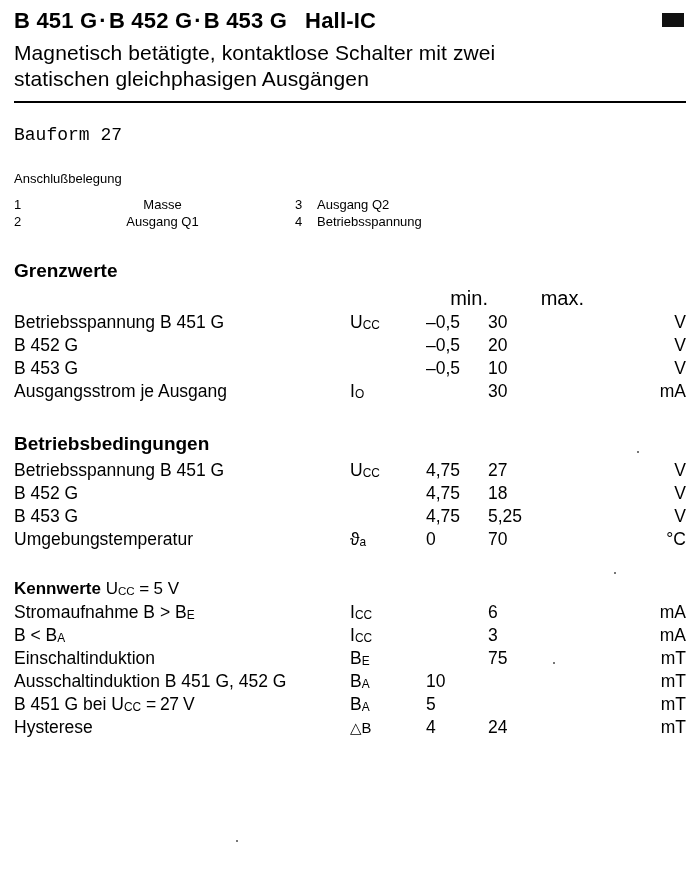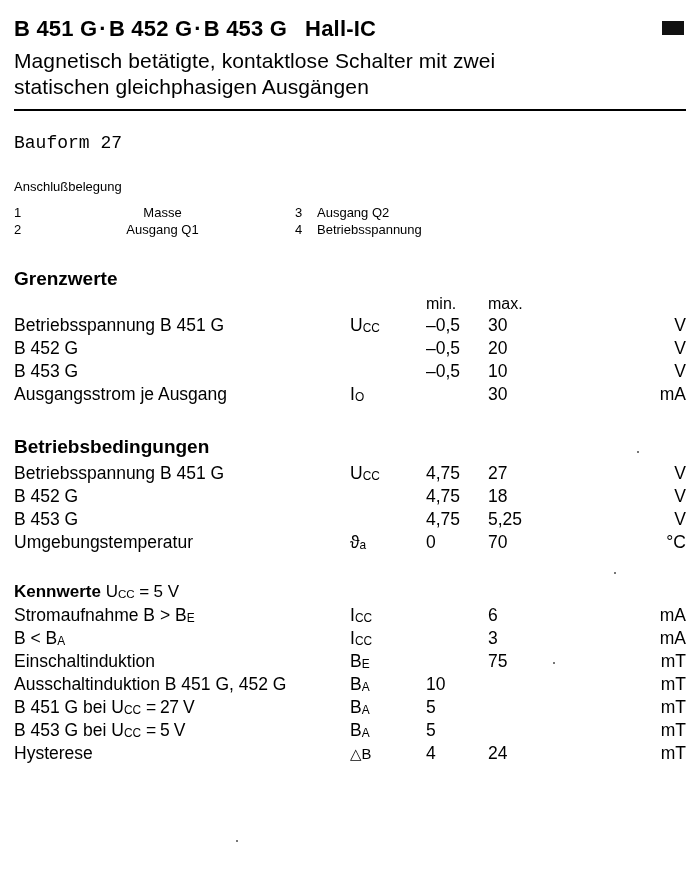--- a/index.html
+++ b/index.html
@@ -15,21 +15,21 @@
     overflow: hidden;
   }
   .page {
     position: relative;
     width: 700px;
     height: 892px;
     padding: 0;
     box-sizing: border-box;
   }
   .inner {
-    padding: 16px 14px 0 14px;
+    padding: 8px 14px 0 14px;
   }
 
   
   .title-row {
     display: flex;
     align-items: flex-start;
     justify-content: space-between;
   }
   .title-main {
     font-size: 22px;
@@ -116,21 +116,22 @@
     vertical-align: baseline;
     white-space: nowrap;
   }
   td.c-name   { width: 336px; }
   td.c-sym    { width: 76px; }
   td.c-min    { width: 62px; }
   td.c-max    { width: 96px; }
   td.c-unit   { text-align: right; padding-right: 10px; }
 
   .colhead {
-    font-size: 16px;
+    font-size: 20px;
+    text-align: right;
   }
   .colhead td { padding-bottom: 3px; }
 
   .indent-1 { padding-left: 108px; }
   .indent-2 { padding-left: 88px; }
 
   sub {
     font-size: 0.68em;
     vertical-align: baseline;
     position: relative;
@@ -307,27 +308,20 @@
         <td class="c-unit">mT</td>
       </tr>
       <tr>
         <td class="c-name"><span>B 451 G     bei U</span><sub>CC</sub> <span class="eq">= 27 V</span></td>
         <td class="c-sym"><span>B</span><sub>A</sub></td>
         <td class="c-min">5</td>
         <td class="c-max"></td>
         <td class="c-unit">mT</td>
       </tr>
       <tr>
-        <td class="c-name"><span>B 453 G     bei U</span><sub>CC</sub> <span class="eq">=  5 V</span></td>
-        <td class="c-sym"><span>B</span><sub>A</sub></td>
-        <td class="c-min">5</td>
-        <td class="c-max"></td>
-        <td class="c-unit">mT</td>
-      </tr>
-      <tr>
         <td class="c-name">Hysterese</td>
         <td class="c-sym tri">△B</td>
         <td class="c-min">4</td>
         <td class="c-max">24</td>
         <td class="c-unit">mT</td>
       </tr>
     </tbody>
       </table>
 
   </div>

